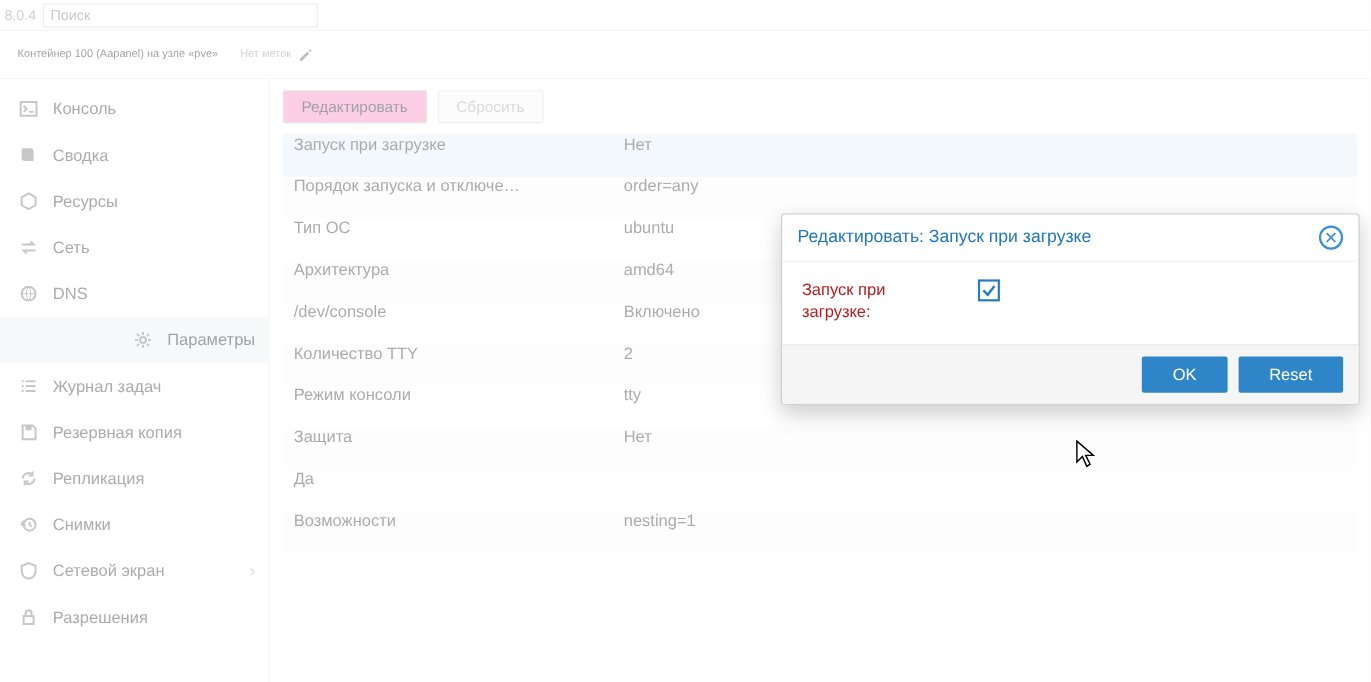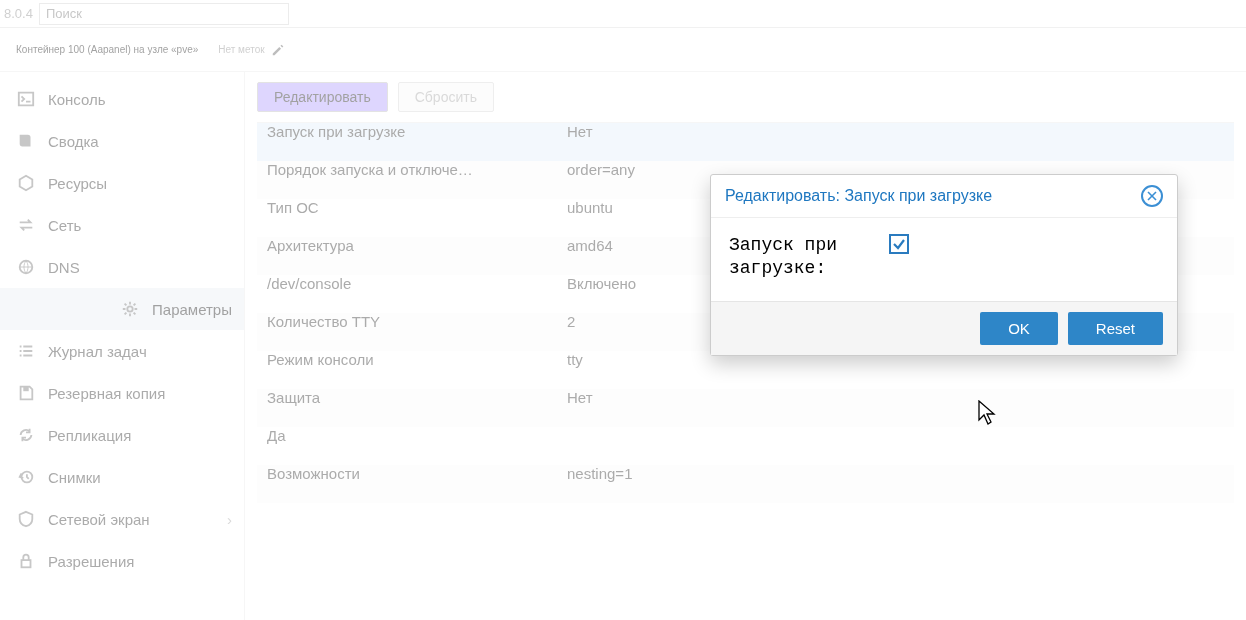--- a/index.html
+++ b/index.html
@@ -18,37 +18,37 @@
 
   .body { display: flex; height: calc(100% - 72px); background: #fff; }
   .sidebar { width: 245px; border-right: 1px solid #eee; padding-top: 6px; }
   .sidebar-item { display: flex; align-items: center; gap: 12px; padding: 0 12px 0 16px; height: 42px; font-size: 15px; color: #666; cursor: pointer; }
   .sidebar-item .icon { width: 20px; height: 20px; display: flex; align-items: center; justify-content: center; color: #888; }
   .sidebar-item.selected { background: #eef2f6; color: #555; justify-content: flex-end; }
   .sidebar-item .expand { margin-left: auto; color: #bbb; }
 
   .main { flex: 1; padding: 10px 12px 0 12px; }
   .toolbar { display: flex; gap: 10px; margin-bottom: 10px; }
-  .btn { border: 1px solid #ccc; background: #c4b5fd; padding: 6px 16px; font-size: 14px; color: #555; border-radius: 2px; cursor: pointer; }
+  .btn { border: 1px solid #ccc; background: #f9a8d4; padding: 6px 16px; font-size: 14px; color: #555; border-radius: 2px; cursor: pointer; }
   .btn.disabled { color: #bbb; border-color: #e0e0e0; background: #fafafa; }
 
   .opt-table { border-top: 1px solid #eee; }
   .opt-row { display: flex; height: 38px; align-items: flex-start; border-bottom: 0; font-size: 15px; color: #666; }
   .opt-row:nth-child(even) { background: #fbfbfb; }
   .opt-row.selected { background: #eaf3fb; }
   .opt-key { flex: 0 0 300px; padding-left: 10px; white-space: nowrap; overflow: hidden; text-overflow: ellipsis; }
   .opt-val { flex: 1; padding-left: 10px; }
 
   
-  .dialog { position: absolute; left: 710px; top: 174px; width: 468px; background: #fff; border: 1px solid #ccc; box-shadow: 0 8px 20px rgba(0,0,0,0.2); z-index: 20; border-radius: 3px; }
+  .dialog { position: absolute; left: 710px; top: 194px; width: 526px; background: #fff; border: 1px solid #ccc; box-shadow: 0 8px 20px rgba(0,0,0,0.2); z-index: 20; border-radius: 3px; }
   .dlg-head { display: flex; align-items: center; padding: 10px 14px; border-bottom: 1px solid #eee; }
   .dlg-title { color: #1e77c0; font-size: 16px; flex: 1; }
   .dlg-close { width: 22px; height: 22px; border: 2px solid #3b8fd4; border-radius: 50%; display: flex; align-items: center; justify-content: center; color: #3b8fd4; font-size: 13px; cursor: pointer; }
   .dlg-body { padding: 16px 18px 20px 18px; display: flex; align-items: flex-start; gap: 20px; }
-  .dlg-label { width: 140px; font-size: 18px; color: #000000; line-height: 1.3; font-family: Liberation Mono, monospace; }
+  .dlg-label { width: 140px; font-size: 15px; color: #b91c1c; line-height: 1.3; }
   .dlg-check { width: 20px; height: 20px; border: 2px solid #2a7bbf; display: flex; align-items: center; justify-content: center; color: #2a7bbf; }
   .dlg-foot { background: #f5f5f5; padding: 10px 14px; display: flex; justify-content: flex-end; gap: 10px; border-top: 1px solid #e5e5e5; }
   .dlg-btn { background: #2e86c8; color: #fff; border: 0; padding: 8px 28px; font-size: 15px; border-radius: 2px; cursor: pointer; }
 
   .cursor { position: absolute; left: 978px; top: 400px; z-index: 30; pointer-events: none; }
   .cursor svg { width: 20px; height: 26px; }
 </style>
 </head>
 <body>
 

